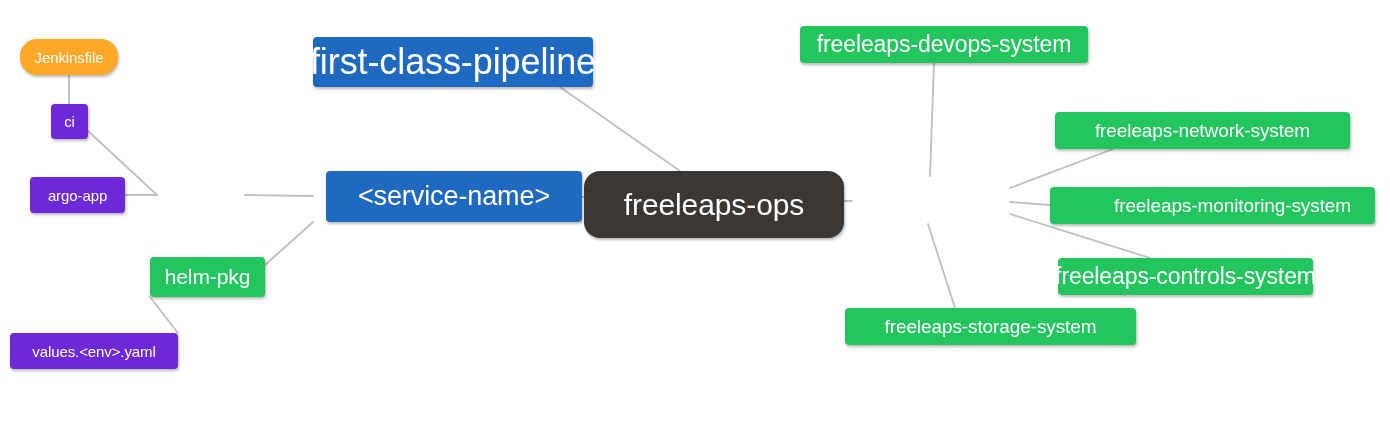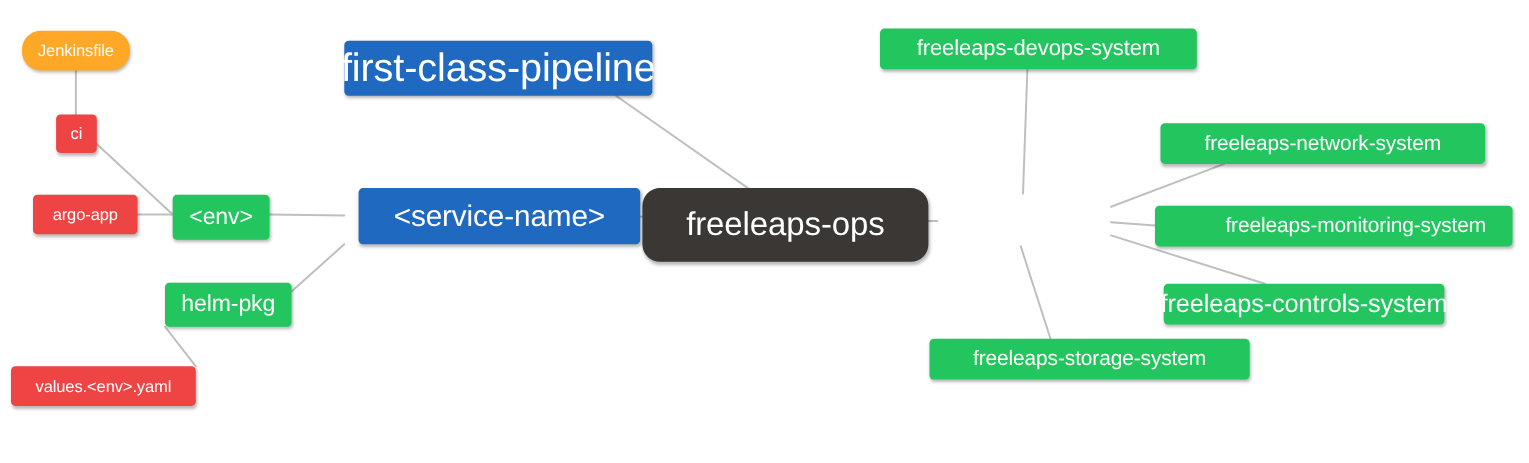--- a/index.html
+++ b/index.html
@@ -32,21 +32,21 @@
     color: #ffffff;
     border-radius: 4px;
     white-space: nowrap;
     box-shadow: 1px 2px 3px rgba(0,0,0,0.28);
     z-index: 2;
     letter-spacing: -0.1px;
   }
   .n-root      { background: #3b3734; border-radius: 16px; }
   .n-blue      { background: #2069c0; }
   .n-green     { background: #22c55e; }
-  .n-red       { background: #ef4444; }
+  .n-red       { background: #6d28d9; }
   .n-orange    { background: #ffa726; }
 </style>
 </head>
 <body>
 
 <div id="canvas">
   <svg id="edges" viewBox="0 0 1390 421">
       <polyline points="69,60 69,104" fill="none" stroke="#bfbfbf" stroke-width="1.8" stroke-linecap="round"></polyline>
       <polyline points="88,131 157,195" fill="none" stroke="#bfbfbf" stroke-width="1.8" stroke-linecap="round"></polyline>
       <polyline points="125,195 157,195" fill="none" stroke="#bfbfbf" stroke-width="1.8" stroke-linecap="round"></polyline>
@@ -55,27 +55,26 @@
       <polyline points="150,297 178,333" fill="none" stroke="#bfbfbf" stroke-width="1.8" stroke-linecap="round"></polyline>
       <polyline points="560,87 680,171" fill="none" stroke="#bfbfbf" stroke-width="1.8" stroke-linecap="round"></polyline>
       <polyline points="569,197 584,197" fill="none" stroke="#bfbfbf" stroke-width="1.8" stroke-linecap="round"></polyline>
       <polyline points="844,201 852,201" fill="none" stroke="#bfbfbf" stroke-width="1.8" stroke-linecap="round"></polyline>
       <polyline points="930,176 934,63" fill="none" stroke="#bfbfbf" stroke-width="1.8" stroke-linecap="round"></polyline>
       <polyline points="1010,188 1113,149" fill="none" stroke="#bfbfbf" stroke-width="1.8" stroke-linecap="round"></polyline>
       <polyline points="1010,202 1050,205" fill="none" stroke="#bfbfbf" stroke-width="1.8" stroke-linecap="round"></polyline>
       <polyline points="1010,214 1150,258" fill="none" stroke="#bfbfbf" stroke-width="1.8" stroke-linecap="round"></polyline>
       <polyline points="928,224 955,308" fill="none" stroke="#bfbfbf" stroke-width="1.8" stroke-linecap="round"></polyline>
     </svg>
-<div class="node n-orange" style="left: 20px; top: 28px; width: 98px; height: 36px; font-size: 15px; border-radius: 17px;">Jenkinsfile</div>
+<div class="node n-orange" style="left: 20px; top: 39px; width: 98px; height: 36px; font-size: 15px; border-radius: 17px;">Jenkinsfile</div>
     <div class="node n-red" style="left: 51px; top: 104px; width: 37px; height: 35px; font-size: 15px;">ci</div>
     <div class="node n-red" style="left: 30px; top: 177px; width: 95px; height: 36px; font-size: 15px;">argo-app</div>
-    <div class="node n-green" style="left: 157px; top: 177px; width: 88px; height: 41px; font-size: 21px;">&lt;env&gt;</div>
     <div class="node n-green" style="left: 150px; top: 257px; width: 115px; height: 40px; font-size: 21px;">helm-pkg</div>
     <div class="node n-red" style="left: 10px; top: 333px; width: 168px; height: 36px; font-size: 15px;">values.&lt;env&gt;.yaml</div>
     <div class="node n-blue" style="left: 313px; top: 37px; width: 280px; height: 50px; font-size: 36px;">first-class-pipeline</div>
     <div class="node n-blue" style="left: 326px; top: 171px; width: 256px; height: 51px; font-size: 27px;">&lt;service-name&gt;</div>
     <div class="node n-root" style="left: 584px; top: 171px; width: 260px; height: 67px; font-size: 30px;">freeleaps-ops</div>
-    <div class="node n-green" style="left: 800px; top: 26px; width: 288px; height: 37px; font-size: 20px;">freeleaps-devops-system</div>
+    <div class="node n-green" style="left: 800px; top: 26px; width: 288px; height: 37px; font-size: 23px;">freeleaps-devops-system</div>
     <div class="node n-green" style="left: 1055px; top: 112px; width: 295px; height: 37px; font-size: 19px;">freeleaps-network-system</div>
     <div class="node n-green" style="left: 1050px; top: 187px; width: 325px; height: 37px; font-size: 19px; padding-left: 40px;">freeleaps-monitoring-system</div>
     <div class="node n-green" style="left: 1058px; top: 258px; width: 255px; height: 37px; font-size: 23px;">freeleaps-controls-system</div>
     <div class="node n-green" style="left: 814px; top: 308px; width: 291px; height: 37px; font-size: 19px; margin-left: 31px;">freeleaps-storage-system</div>
   </div>
 
 </body></html>

